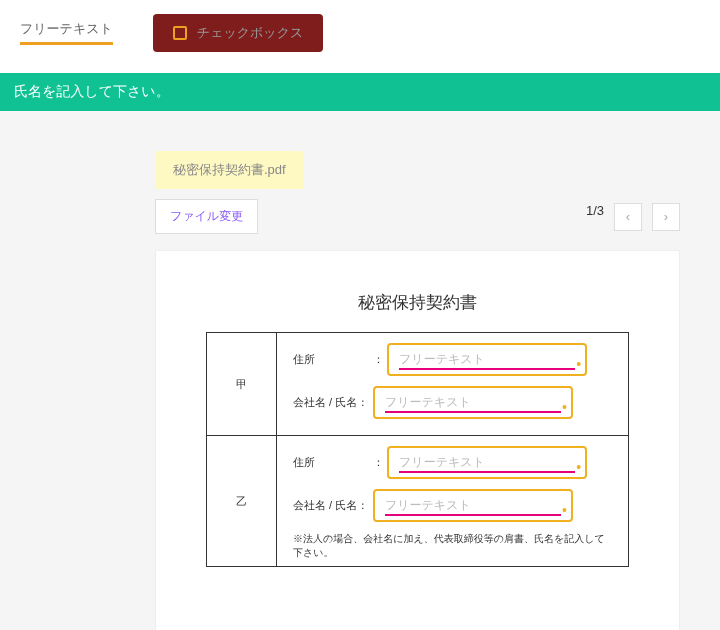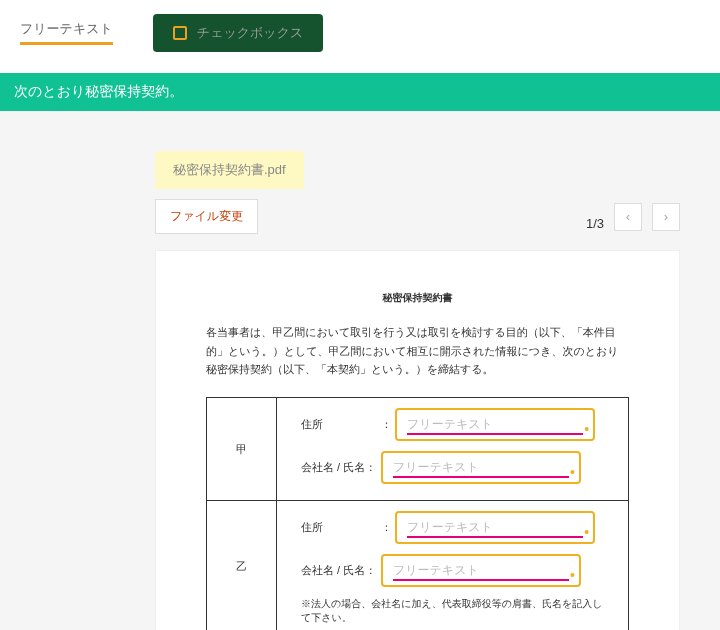--- a/index.html
+++ b/index.html
@@ -1,37 +1,37 @@
 <!DOCTYPE html>
 <html><head>
 <meta charset="utf-8">
 <style>
 *{box-sizing:border-box;margin:0;padding:0}
 body{font-family:sans-serif;font-size:13px;color:#333;background:#fff}
 .toolbar{display:flex;align-items:center;padding:10px 0 18px;gap:20px}
-.pill{background:#14532d;border-radius:4px;padding:10px 20px;display:flex;align-items:center;gap:10px;color:#999}
+.pill{background:#7f1d1d;border-radius:4px;padding:10px 20px;display:flex;align-items:center;gap:10px;color:#999}
 .pill.active{background:#fff;color:#666}
 .pill.active .underline{border-bottom:3px solid #f0a020}
 .underline{padding-bottom:4px}
 .cb-icon{width:14px;height:14px;border:2px solid #f0a020;border-radius:2px;display:inline-block}
 .seal{width:28px;height:28px;border:3px solid #f0c020;border-radius:50%;display:inline-block}
 .info{width:14px;height:14px;border-radius:50%;background:#bbb;color:#fff;font-size:9px;display:flex;align-items:center;justify-content:center;margin-top:-18px}
 .banner{background:#0fc193;color:#fff;padding:10px 14px;font-size:14px}
 .workspace{background:#f5f5f5;padding:40px 40px 0 155px;min-height:560px}
 .tabs{display:flex;margin-bottom:10px}
 .tab{background:#fef9c3;padding:10px 18px;color:#888;font-size:13px;border-radius:4px 4px 0 0}
 .bar{display:flex;align-items:center;justify-content:space-between;margin-bottom:16px}
-.btn{background:#fff;border:1px solid #ddd;padding:8px 14px;color:#c2410c;font-size:12px;cursor:pointer}
-.pager{display:flex;align-items:flex-end;gap:10px}
+.btn{background:#fff;border:1px solid #ddd;padding:8px 14px;color:#8b5cf6;font-size:12px;cursor:pointer}
+.pager{display:flex;align-items:flex-start;gap:10px}
 .pgbtn{width:28px;height:28px;border:1px solid #ddd;background:#fff;display:flex;align-items:center;justify-content:center;color:#aaa;cursor:pointer}
 .page{background:#fff;padding:40px 50px 0;min-height:420px;border:1px solid #eee}
-.title{text-align:center;font-weight:bold;font-size:10px;margin-bottom:18px}
+.title{text-align:center;font-weight:normal;font-size:17px;margin-bottom:18px}
 .intro{font-size:11px;line-height:1.7;margin-bottom:18px}
 table{width:100%;border-collapse:collapse;font-size:11px}
-td{border:1px solid #333;padding:6px 24px;vertical-align:top}
+td{border:1px solid #333;padding:6px 16px;vertical-align:top}
 td.label{width:70px;text-align:center;vertical-align:middle;font-weight:normal}
 .row{display:flex;align-items:center;margin:4px 0 10px}
 .row .fld{width:80px}
 .ft-input{flex:1;position:relative;border:2px solid #f0b020;border-radius:4px;padding:6px 10px;color:#bbb;font-size:12px;max-width:200px}
 .ft-input::after{content:"";position:absolute;left:10px;right:10px;bottom:4px;height:2px;background:#e6007a}
 .ft-input .dot{position:absolute;right:4px;bottom:2px;color:#f0b020;font-size:14px}
 .note{font-size:10px;margin-top:6px}
 </style>
 </head>
 <body>
@@ -39,38 +39,37 @@
 <div class="toolbar">
   <div class="pill active">
       <span class="underline">フリーテキスト</span>
     </div>
   <div class="pill">
       <span class="cb-icon"></span>
       <span>チェックボックス</span>
     </div>
 </div>
 
-<div class="banner">次のとおり秘密保持契約。</div>
+<div class="banner">氏名を記入して下さい。</div>
 
 <div class="workspace">
   <div class="tabs">
       <div class="tab">秘密保持契約書.pdf</div>
     </div>
   <div class="bar">
     <button class="btn">ファイル変更</button>
     <div class="pager">
       <span>1/3</span>
       <div class="pgbtn">‹</div>
       <div class="pgbtn">›</div>
     </div>
   </div>
 
   <div class="page">
     <div class="title">秘密保持契約書</div>
-    <div class="intro">各当事者は、甲乙間において取引を行う又は取引を検討する目的（以下、「本件目的」という。）として、甲乙間において相互に開示された情報につき、次のとおり秘密保持契約（以下、「本契約」という。）を締結する。</div>
     <table>
       <tbody>
           <tr>
         <td class="label">甲</td>
         <td>
           <div class="row"><span class="fld">住所</span><span>：</span>&nbsp;<div class="ft-input"><span>フリーテキスト</span><span class="dot">•</span></div></div>
           <div class="row">
                 <span class="fld">会社名 / 氏名：</span>
                 <div class="ft-input"><span>フリーテキスト</span><span class="dot">•</span></div>
               </div>

